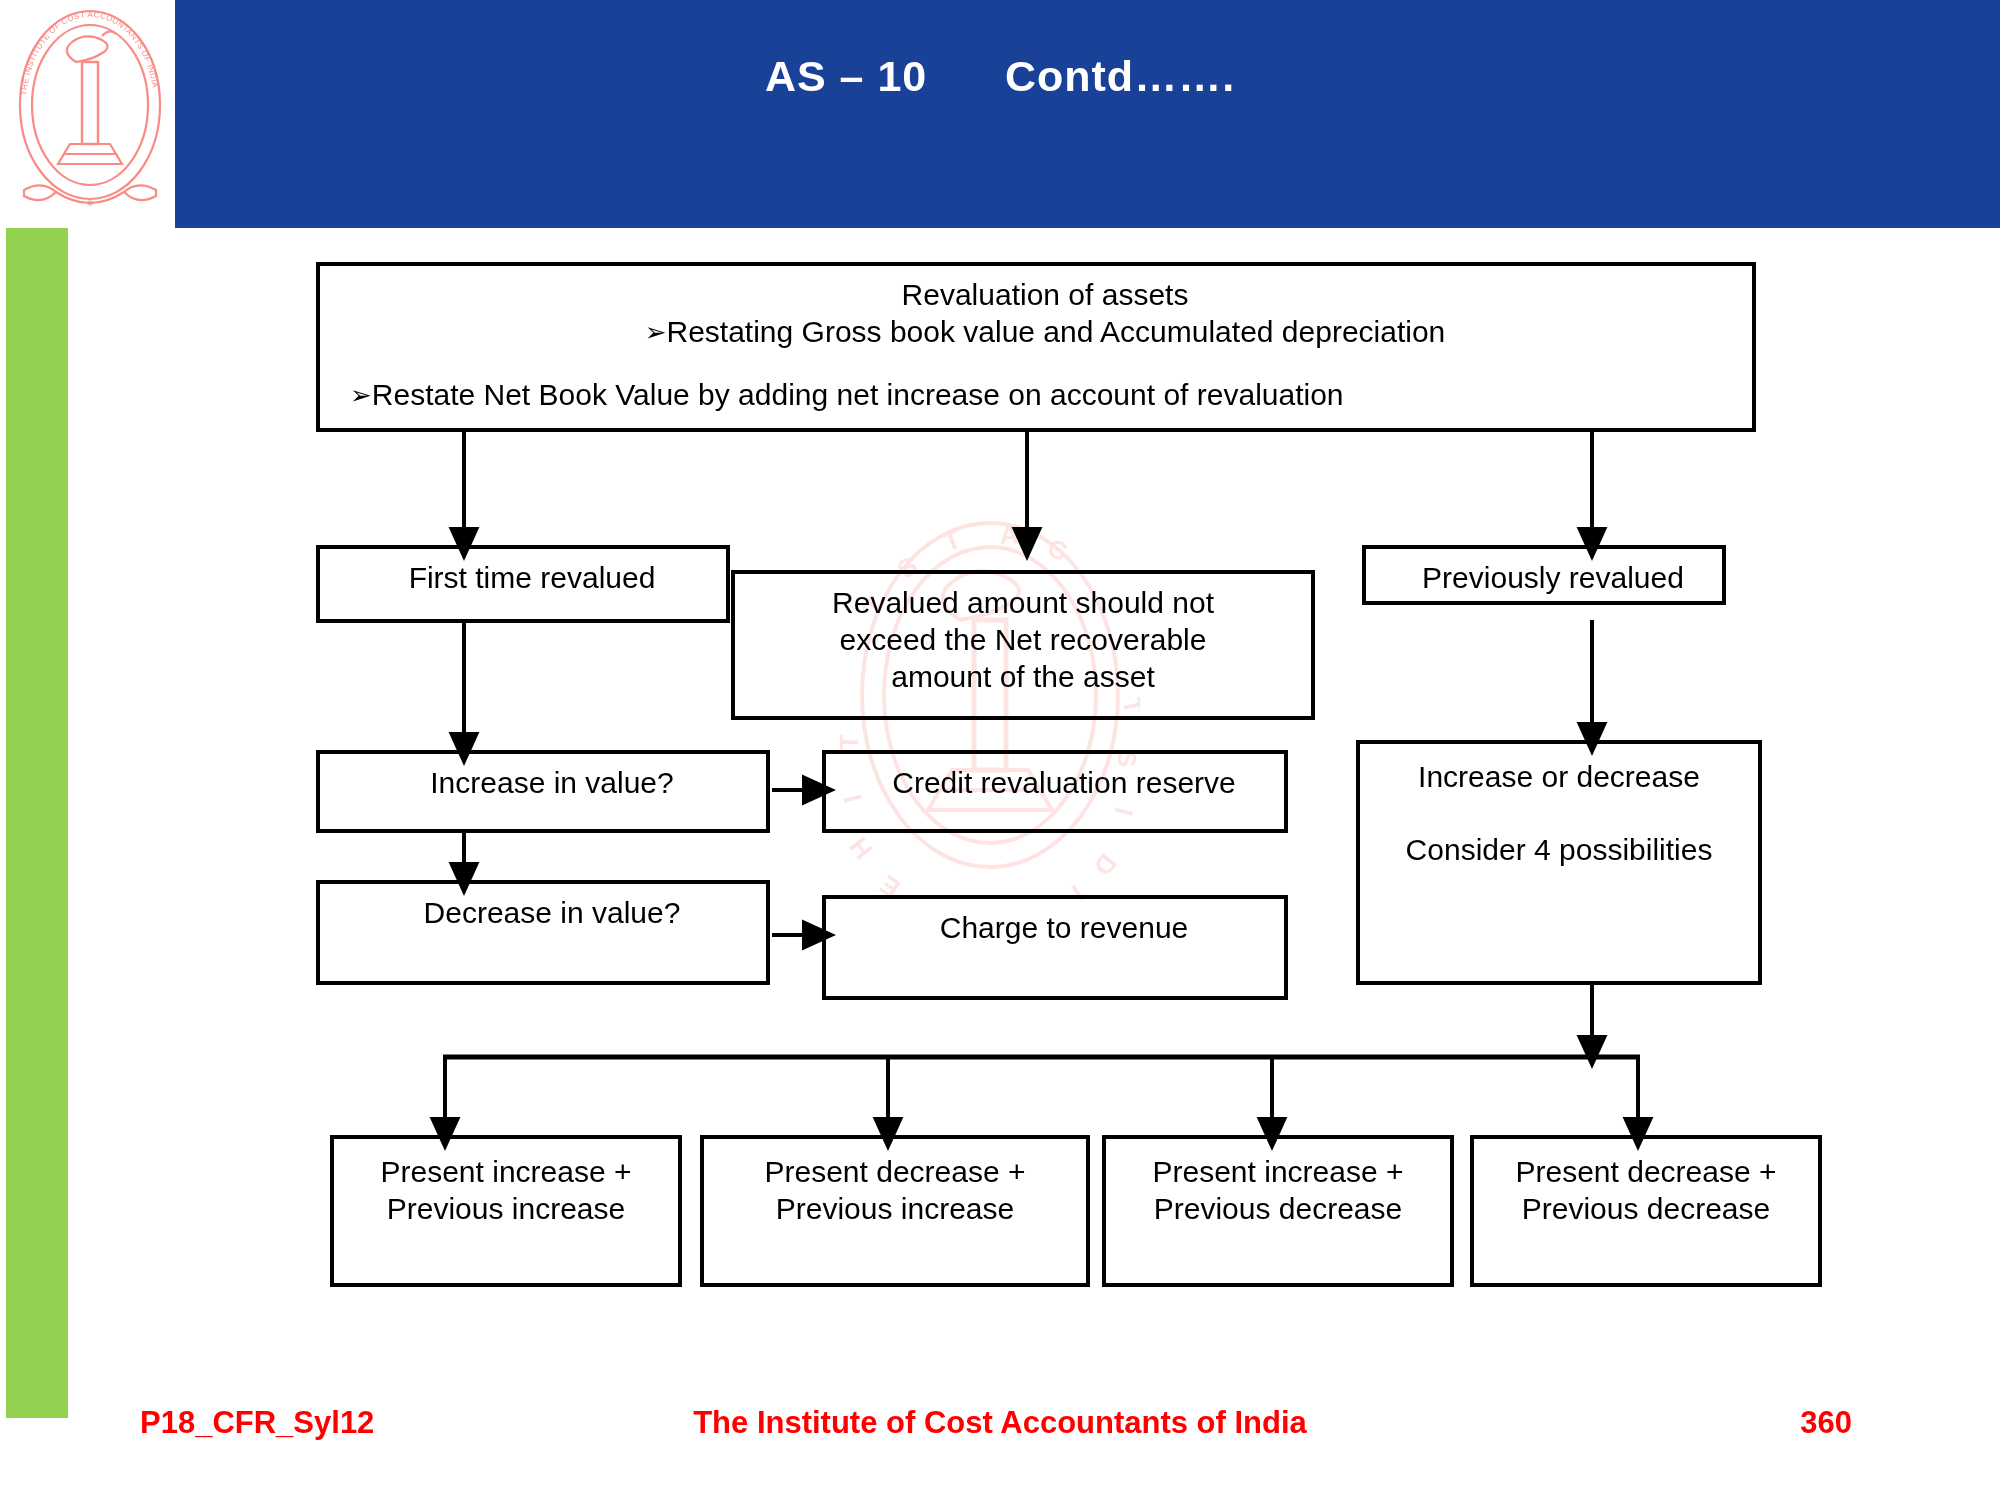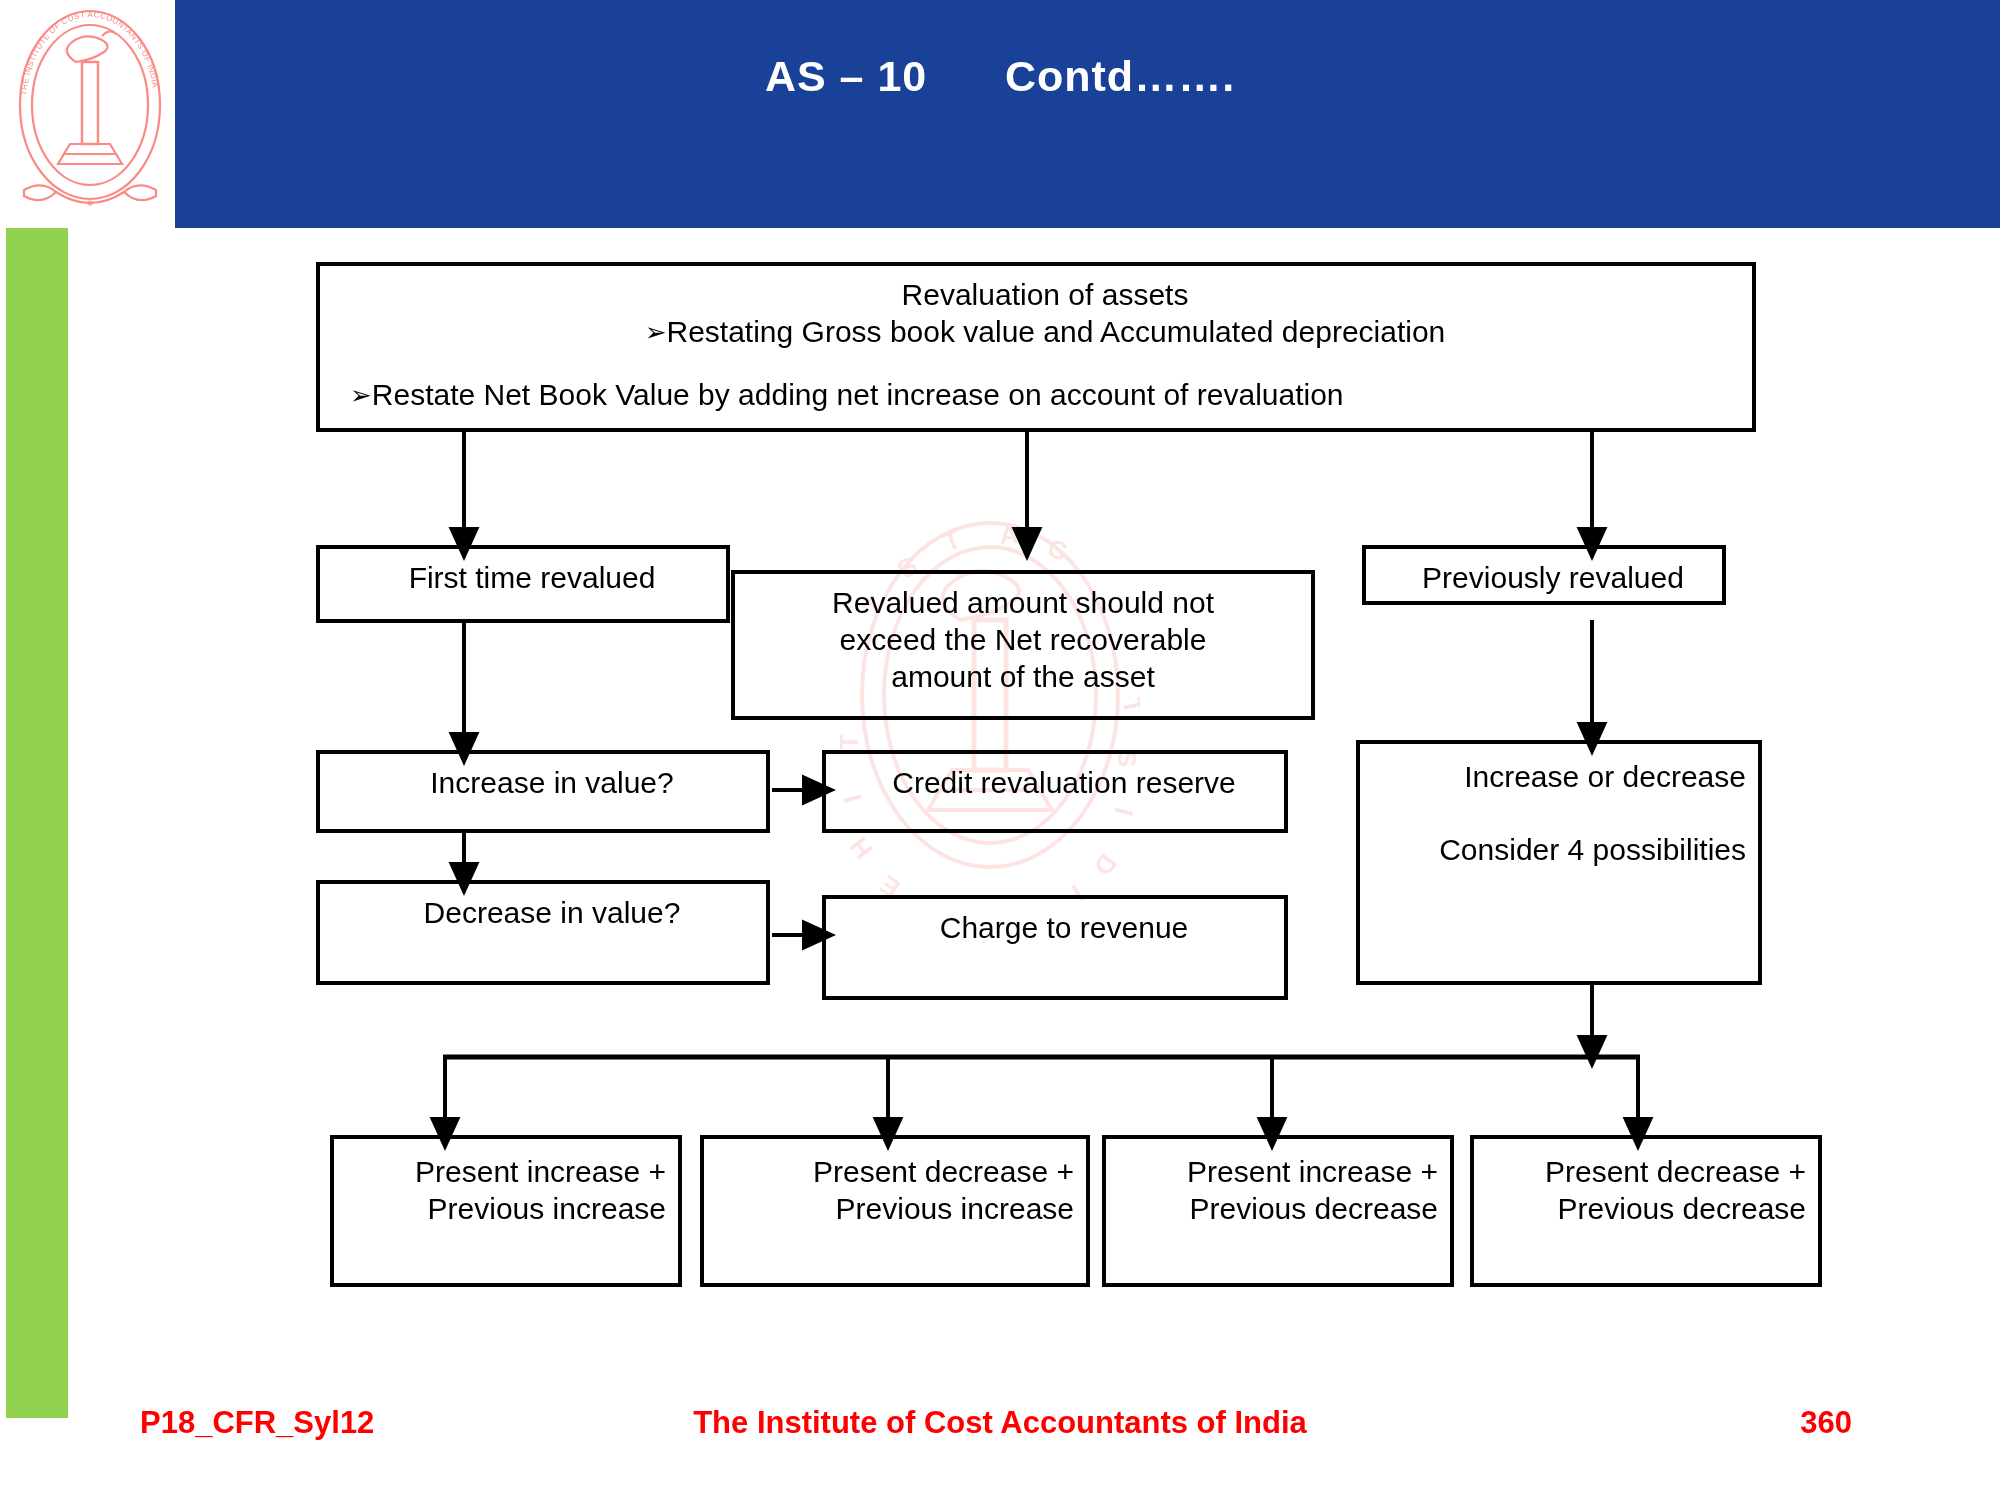--- a/index.html
+++ b/index.html
@@ -46,21 +46,21 @@
     border:4px solid #000000;
     background:transparent;
     box-sizing:border-box;
     color:#000000;
     font-family:"Liberation Sans", sans-serif;
     font-size:30px;
     line-height:1.24;
   }
   .fbox .txt{display:block;padding:10px 12px 0 12px;}
   .fbox.center .txt{text-align:center;padding-left:30px;}
-  .fbox.left .txt{text-align:right;}
+  .fbox.left .txt{text-align:center;}
   .bullet{font-size:26px;vertical-align:1px;}
   
   #footer{
     position:absolute;left:0;top:1405px;width:2000px;height:70px;
     color:#ff0000;font-weight:bold;font-size:31px;
     font-family:"Liberation Sans", sans-serif;
   }
   #footer .f-left{position:absolute;left:140px;top:0;}
   #footer .f-center{position:absolute;left:0;top:0;width:2000px;text-align:center;}
   #footer .f-right{position:absolute;right:148px;top:0;}

